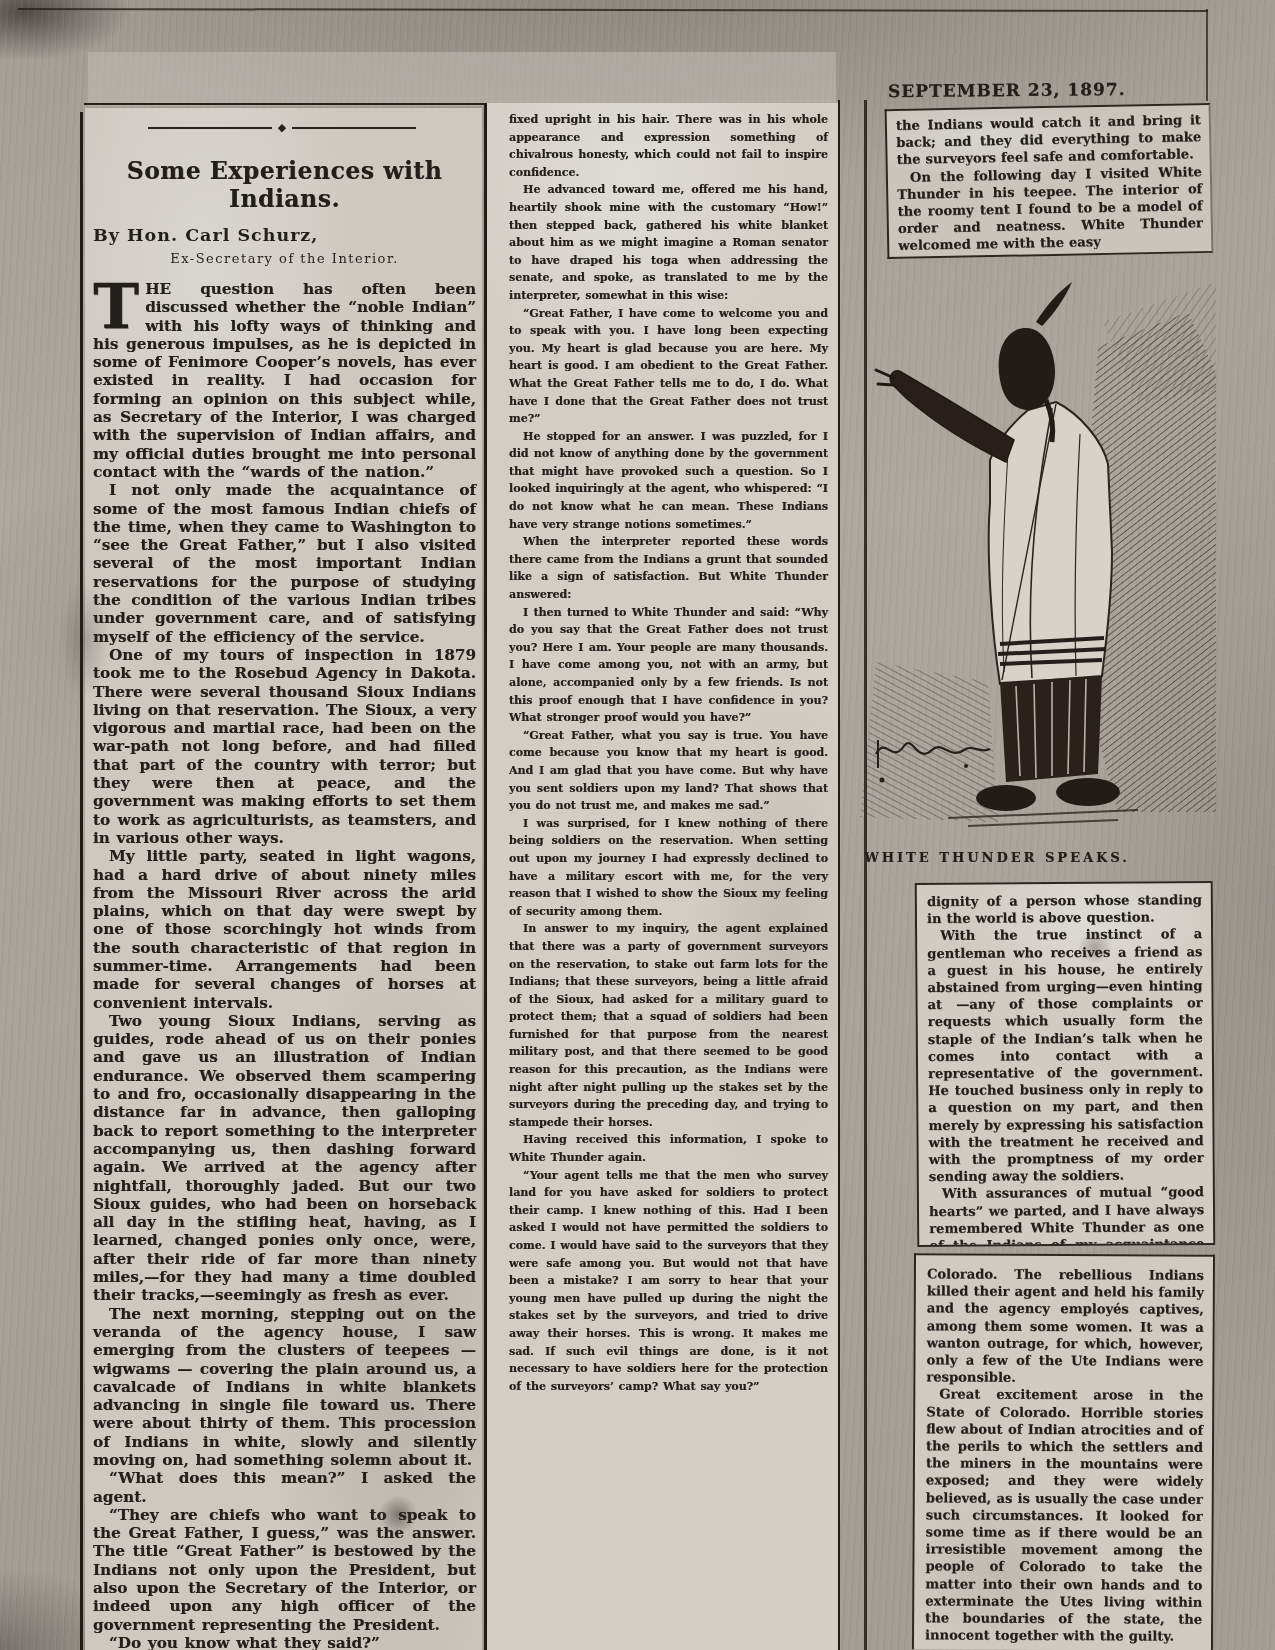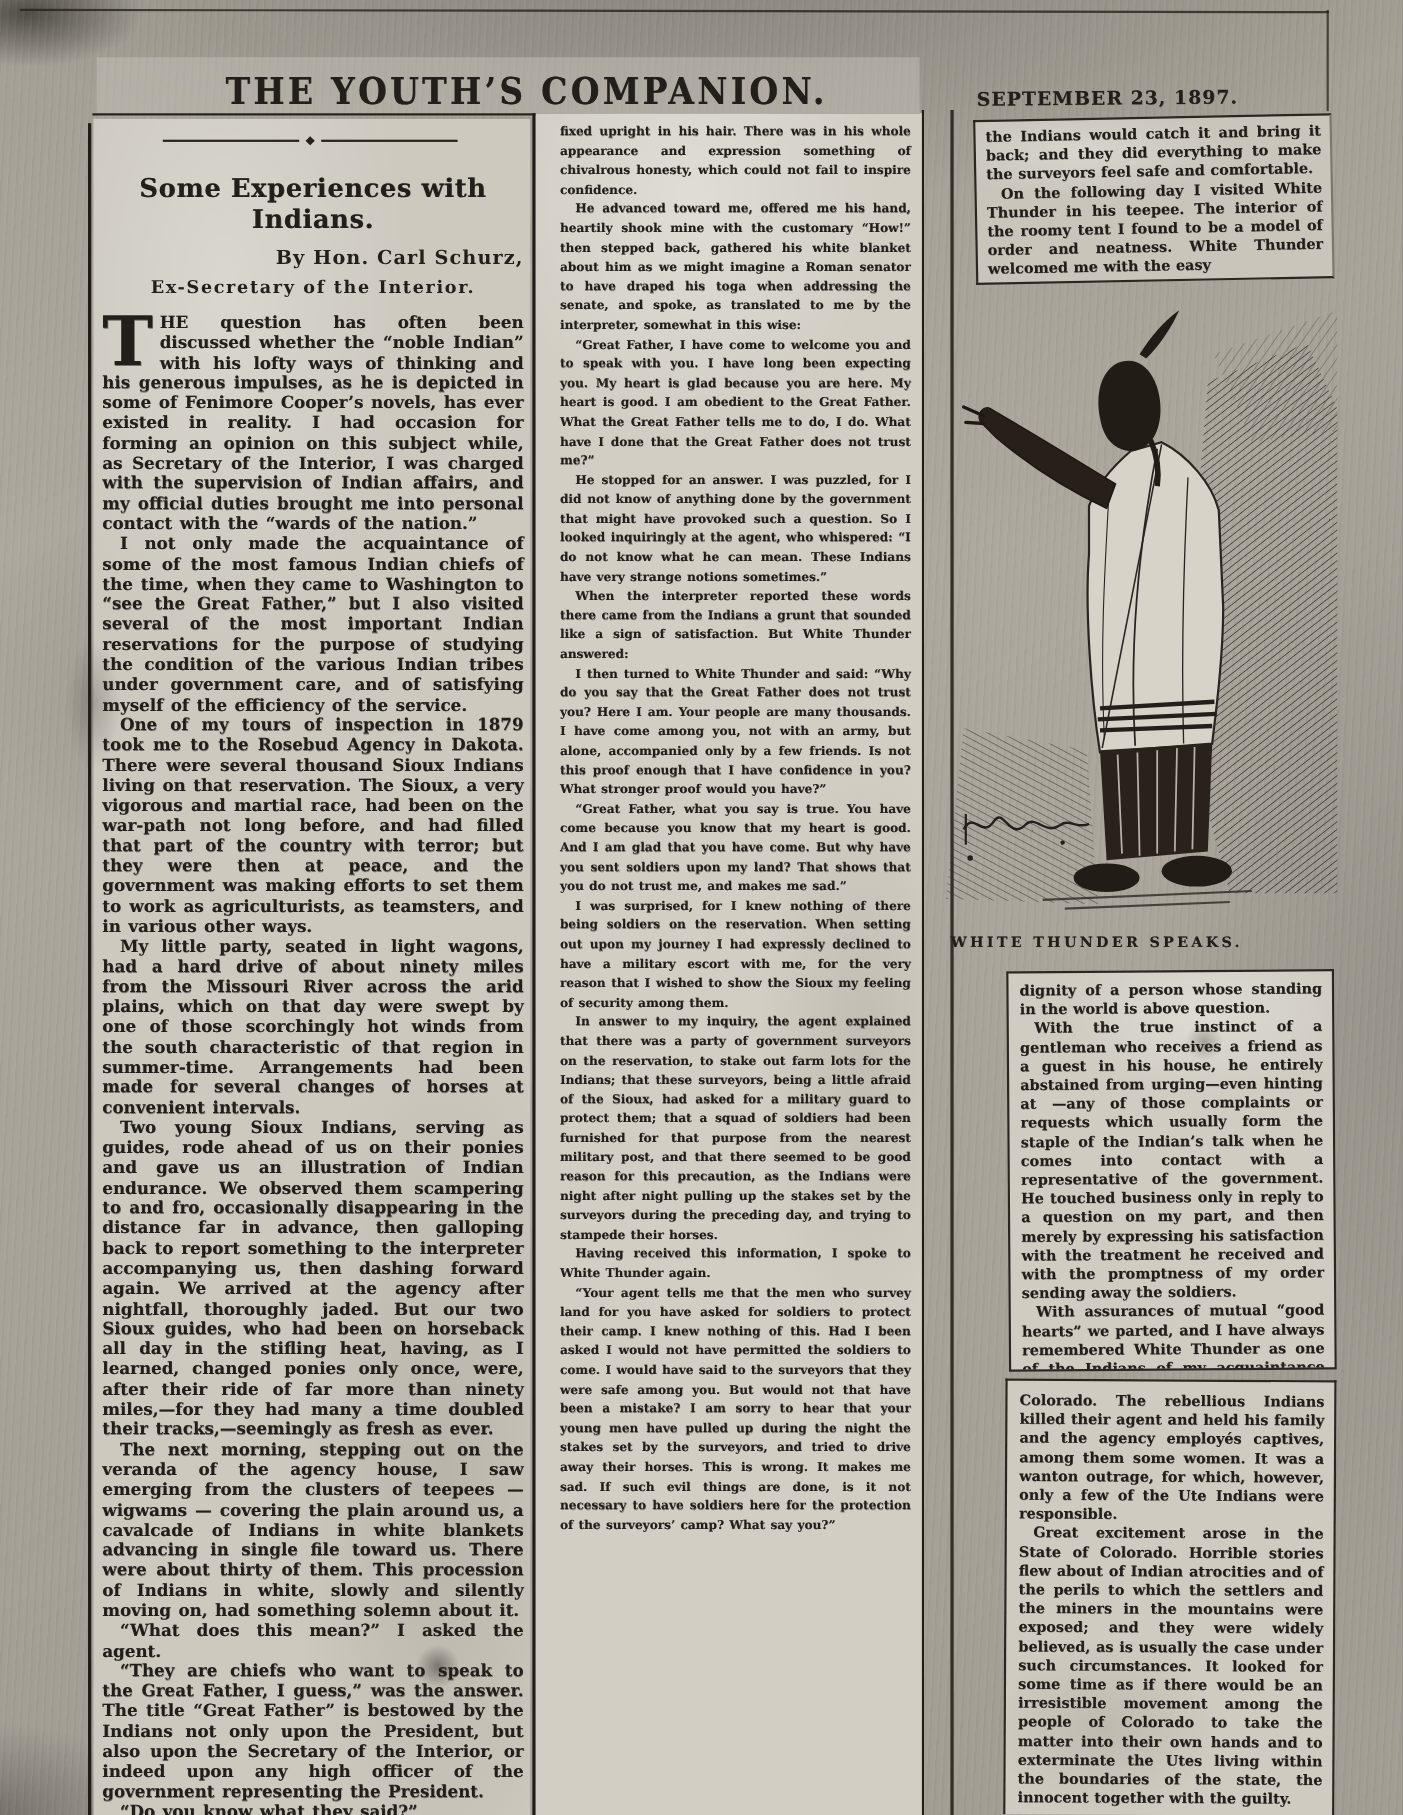--- a/index.html
+++ b/index.html
@@ -28,22 +28,22 @@
     text-shadow:.4px .4px .3px rgba(20,17,13,.6);white-space:nowrap;}
   .masthead-date{font-weight:bold;font-size:17px;letter-spacing:1px;transform:rotate(-.5deg);
     text-shadow:.3px .3px .2px rgba(20,17,13,.5);white-space:nowrap;}
   
   .ornament{display:flex;align-items:center;gap:6px;color:#262219;}
   .ornament .bar{flex:1;height:2px;background:#262219;}
   .ornament .gem{font-size:11px;line-height:1;}
   
   .art-title{font-weight:bold;font-size:23.5px;text-align:center;letter-spacing:.5px;
     text-shadow:.4px .4px .3px rgba(20,17,13,.55);}
-  .art-byline{font-weight:bold;font-size:17.5px;text-align:right;margin-top:12px;letter-spacing:1px;}
-  .art-byline2{font-weight:bold;font-size:16px;text-align:center;margin-top:6px;letter-spacing:1.5px;}
+  .art-byline{font-weight:bold;font-size:17.5px;text-align:left;margin-top:12px;letter-spacing:1px;}
+  .art-byline2{font-weight:normal;font-size:13px;text-align:center;margin-top:6px;letter-spacing:1.5px;}
   
   .np-p{margin:0;text-align:justify;font-weight:bold;
     text-shadow:.35px .35px .25px rgba(25,21,17,.45);}
   .c1 .np-p{font-size:15.2px;line-height:18.3px;text-indent:16px;word-spacing:1.5px;}
   .c2 .np-p{font-size:11px;line-height:17.6px;text-indent:14px;word-spacing:1px;}
   .c3 .np-p{font-size:13.1px;line-height:17.2px;text-indent:13px;word-spacing:.5px;}
   .np-p.noindent{text-indent:0;}
   .dropcap{float:left;font-size:62px;line-height:50px;font-weight:bold;padding:2px 6px 0 0;
     text-shadow:.6px .6px .4px rgba(25,21,17,.5);}
   .illo-caption{font-weight:bold;font-size:13px;letter-spacing:3px;text-align:center;
@@ -53,23 +53,20 @@
 </head>
 <body>
 
 <div class="page">
   <div class="grain"></div>
 
   <div class="hline" style="left:18px;top:9px;width:1190px;height:2px;opacity:.8;transform:rotate(.1deg);"></div>
   <div class="vrule" style="left:1206px;top:9px;width:2px;height:92px;opacity:.7;"></div>
 
   <div class="block paperlight" style="left:88px;top:52px;width:748px;height:54px;background:#c2beb4;opacity:.55;"></div>
-  <div class="block" style="left:205px;top:66px;">
-    <div class="masthead-title">THE YOUTH’S COMPANION.</div>
-  </div>
   <div class="block" style="left:888px;top:80px;">
     <div class="masthead-date">SEPTEMBER 23, 1897.</div>
   </div>
   <div class="hline" style="left:84px;top:103px;width:752px;height:2px;"></div>
 
   <div class="vrule" style="left:80px;top:112px;width:3px;height:1538px;"></div>
   <div class="vrule" style="left:484px;top:103px;width:3px;height:1547px;"></div>
   <div class="vrule" style="left:838px;top:100px;width:2px;height:1550px;"></div>
   <div class="vrule" style="left:864px;top:100px;width:3px;height:1550px;opacity:.85;"></div>
 

